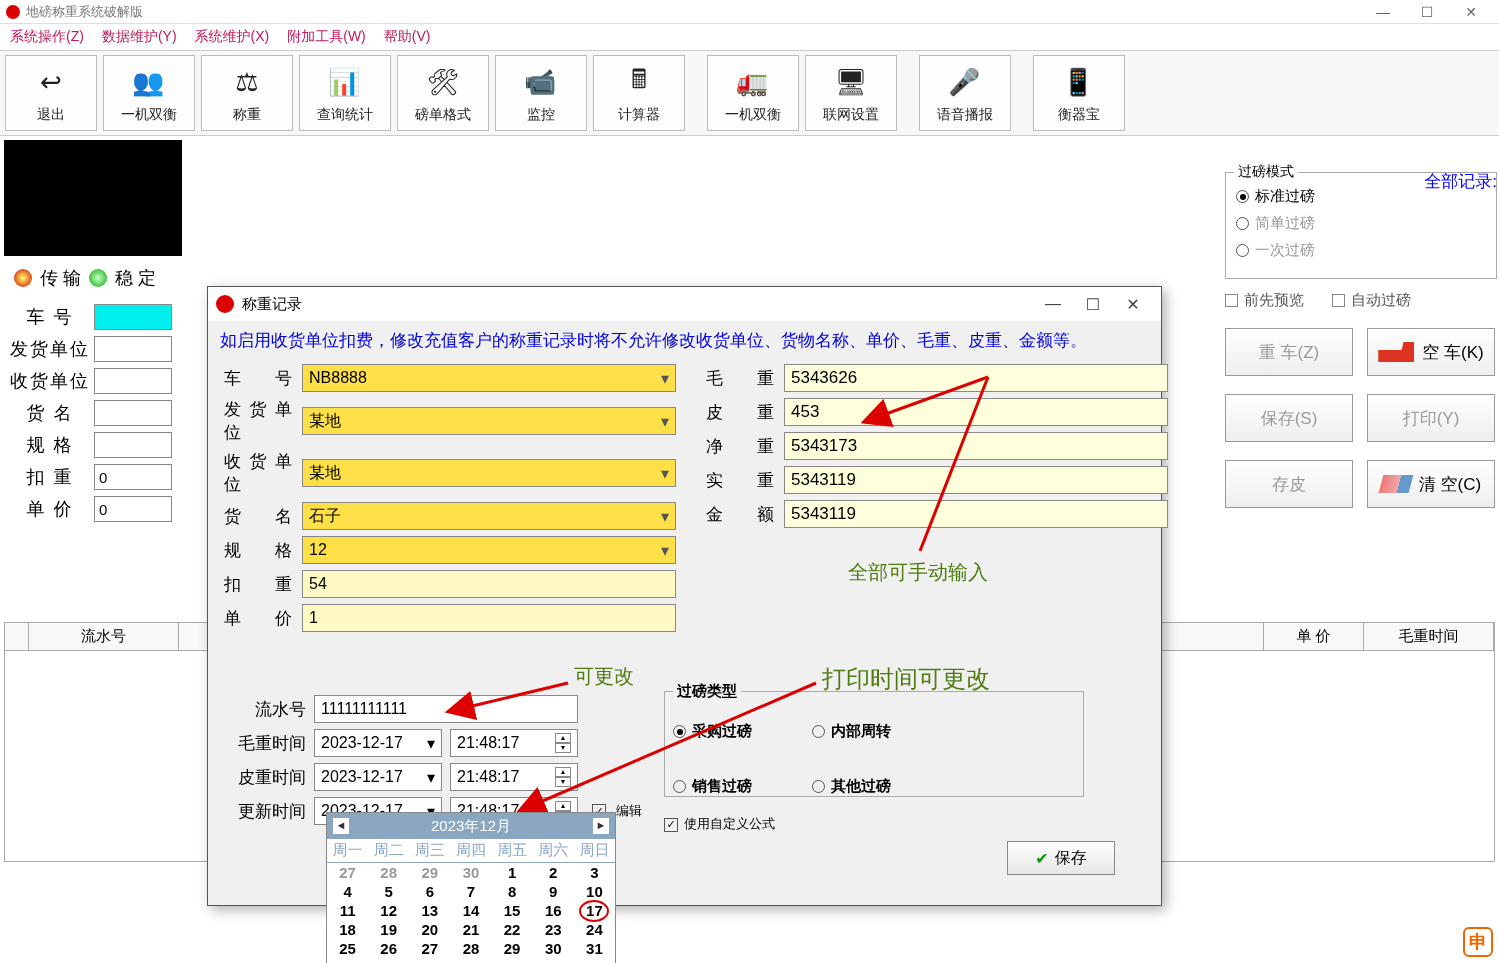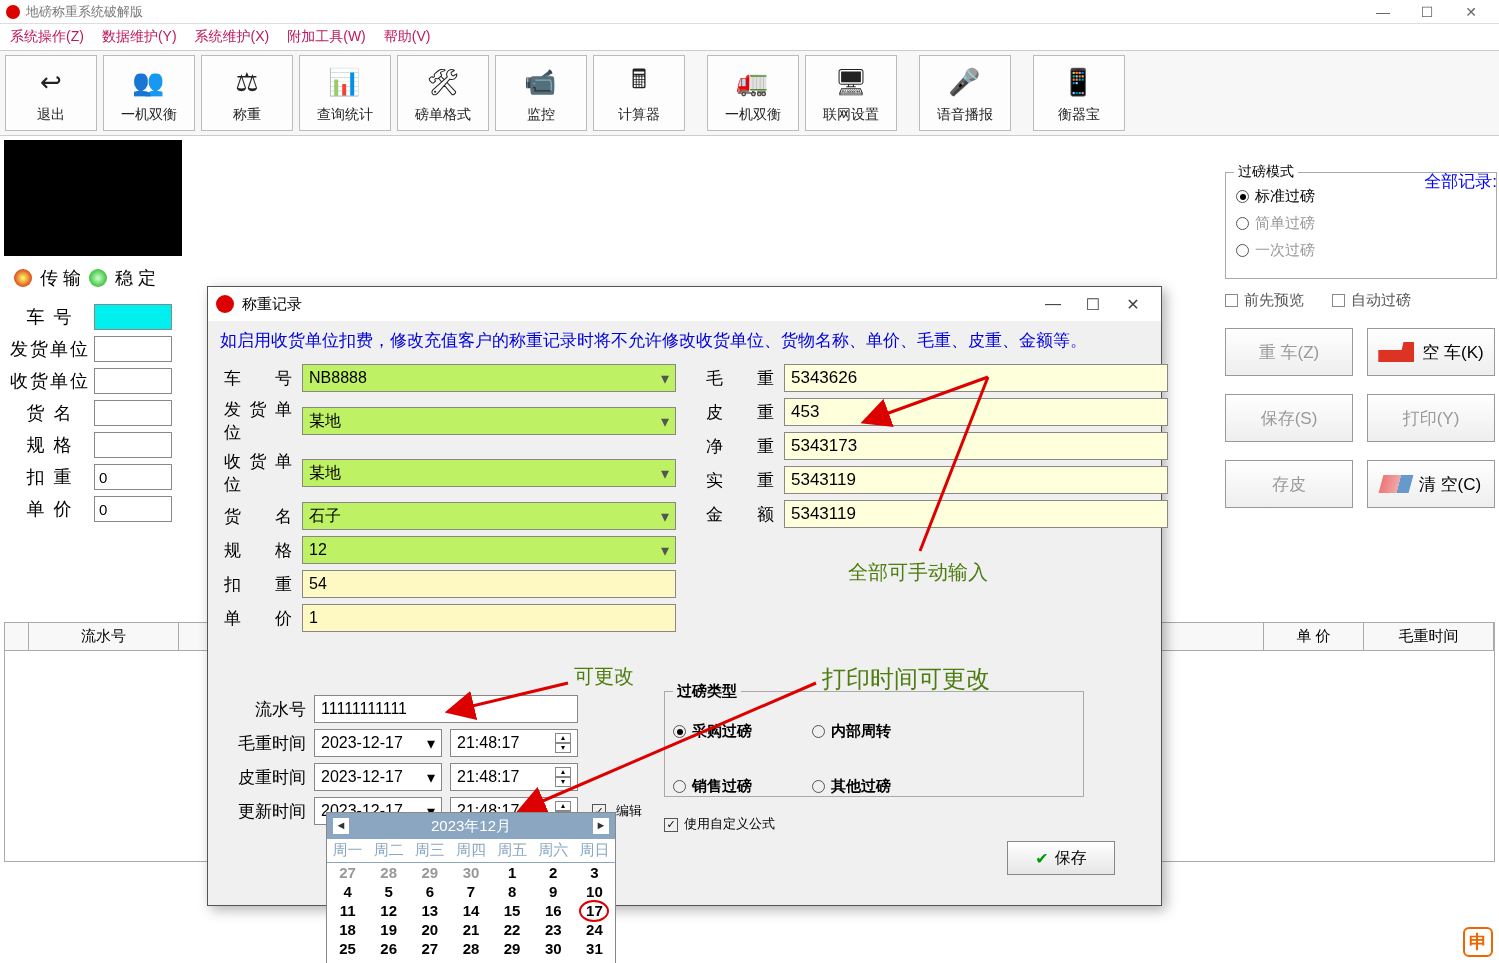--- a/index.html
+++ b/index.html
@@ -45,21 +45,21 @@
 .dialog { position: absolute; left: 183px; top: 150px; width: 955px; height: 620px; background: #f0f0f0; border: 1px solid #555; box-shadow: 4px 4px 12px rgba(0,0,0,.3); z-index: 50; margin-left: 24px; }
 .dialog .dtitle { height: 34px; background: #fff; display: flex; align-items: center; padding: 0 8px; font-size: 15px; }
 .dialog .dtitle .dicon { width: 18px; height: 18px; background: #d00; border-radius: 50%; margin-right: 8px; }
 .dialog .dtitle .spacer { flex: 1; }
 .dialog .dtitle .wb { width: 40px; text-align: center; color: #444; font-size: 16px; }
 .notice { color: #00d; font-size: 17px; padding: 8px 12px; }
 .form-area { display: flex; padding: 4px 16px; gap: 30px; }
 .fcol { display: flex; flex-direction: column; gap: 6px; }
 .frow { display: flex; align-items: center; gap: 8px; }
 .flbl { width: 70px; text-align: justify; text-align-last: justify; font-size: 17px; letter-spacing: 2px; }
-.fsel { width: 374px; height: 28px; border: 1px solid #888; background: #bef264; padding: 0 6px; font-size: 16px; display: flex; align-items: center; justify-content: space-between; }
+.fsel { width: 374px; height: 28px; border: 1px solid #888; background: #fde047; padding: 0 6px; font-size: 16px; display: flex; align-items: center; justify-content: space-between; }
 .fsel .dd { color: #555; }
 .finp { width: 374px; height: 28px; border: 1px solid #888; background: #fef9c3; padding: 0 6px; font-size: 16px; }
 .fyel { width: 384px; height: 28px; border: 1px solid #888; background: #feffdb; padding: 0 6px; font-size: 17px; display: flex; align-items: center; }
 .fyel.ro { background: #feffdb; }
 .red-anno { color: #4d7c0f; font-size: 20px; position: absolute; font-family: Liberation Serif, serif; }
 .lower-form { position: absolute; left: 16px; top: 408px; }
 .lower-form .frow { margin-bottom: 6px; }
 .lower-form .flbl2 { width: 82px; text-align: right; font-size: 17px; }
 .tinput { height: 28px; border: 1px solid #888; background: #fff; padding: 0 6px; font-size: 16px; }
 .date-dd { width: 128px; display: flex; align-items: center; justify-content: space-between; }

